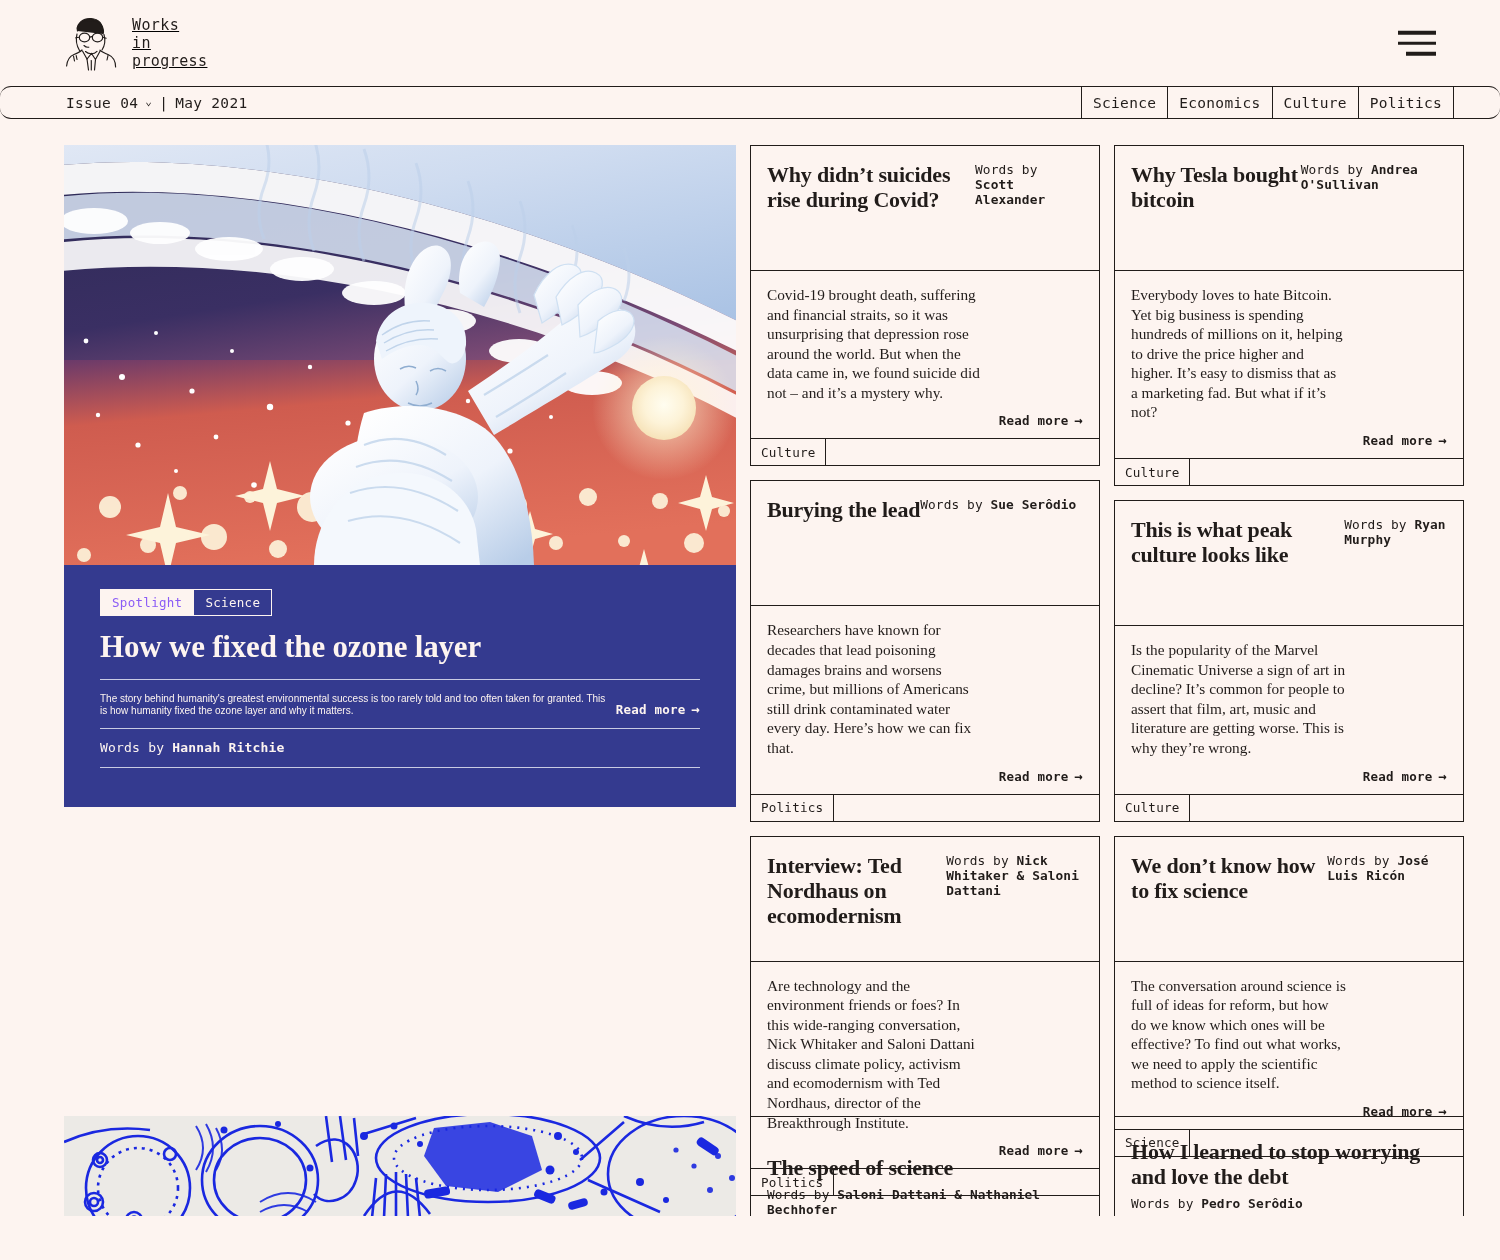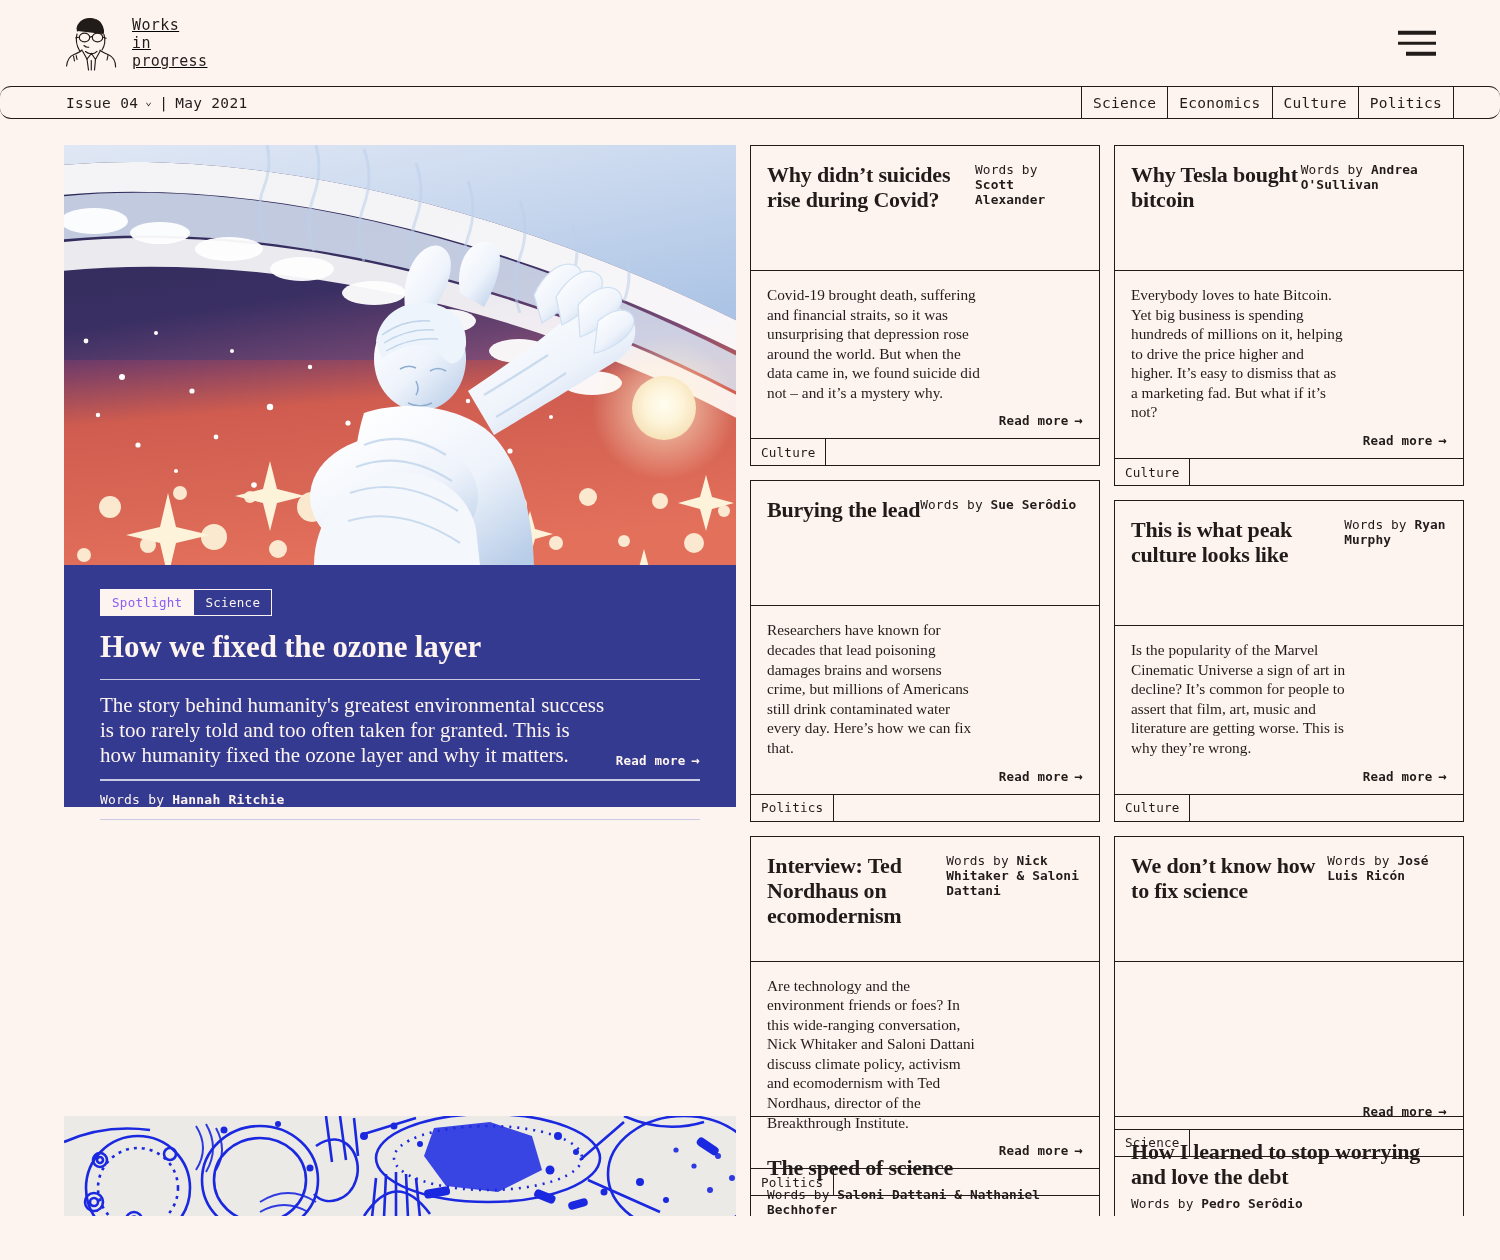--- a/index.html
+++ b/index.html
@@ -67,21 +67,21 @@
   }
   .tag.light { background: #fdf4f0; color: #8b5cf6; }
   .tag.dark { background: #343a8f; color: #fdf4f0; border-left: none; }
   .spot-title {
     font-family: "Liberation Serif", serif; font-weight: 700;
     font-size: 31px; line-height: 1.12; letter-spacing: -.2px; margin-bottom: 14px;
   }
   .hr-lt { height: 1.2px; background: #c9cbe3; }
   .spot-deck-wrap { display: flex; align-items: flex-end; padding: 13px 0 11px 0; gap: 10px; }
   .spot-deck {
-    font-family: Liberation Serif, serif; font-size: 21px; line-height: 1.2;
+    font-family: Liberation Sans, sans-serif; font-size: 10px; line-height: 1.2;
     flex: 1;
   }
   .readmore {
     font-family: "DejaVu Sans Mono", monospace; font-weight: 700; font-size: 12.5px;
     letter-spacing: .2px; white-space: nowrap; cursor: pointer;
   }
   .readmore .arw { margin-left: 6px; font-size: 14px; }
   .spot-words {
     font-family: "DejaVu Sans Mono", monospace; font-size: 13px; padding: 11px 0 12px 0;
     letter-spacing: .2px;
@@ -502,20 +502,21 @@
 
       <article class="card">
         <div class="card-head" style="height:125px">
           <h2 class="card-title">We don’t know how to fix science</h2>
           <div class="card-words">
             <span>Words by</span>
             <b>José Luis Ricón</b>
           </div>
         </div>
         <div class="card-body" style="min-height:168px">
+          <p class="card-dek">The conversation around science is full of ideas for reform, but how do we know which ones will be effective? To find out what works, we need to apply the scientific method to science itself.</p>
           <div class="card-read readmore">
             <span>Read more</span><span class="arw">→</span>
           </div>
         </div>
         <div class="card-foot">
           <div class="catcell">Science</div>
           <div class="fill"></div>
         </div>
       </article>
 

